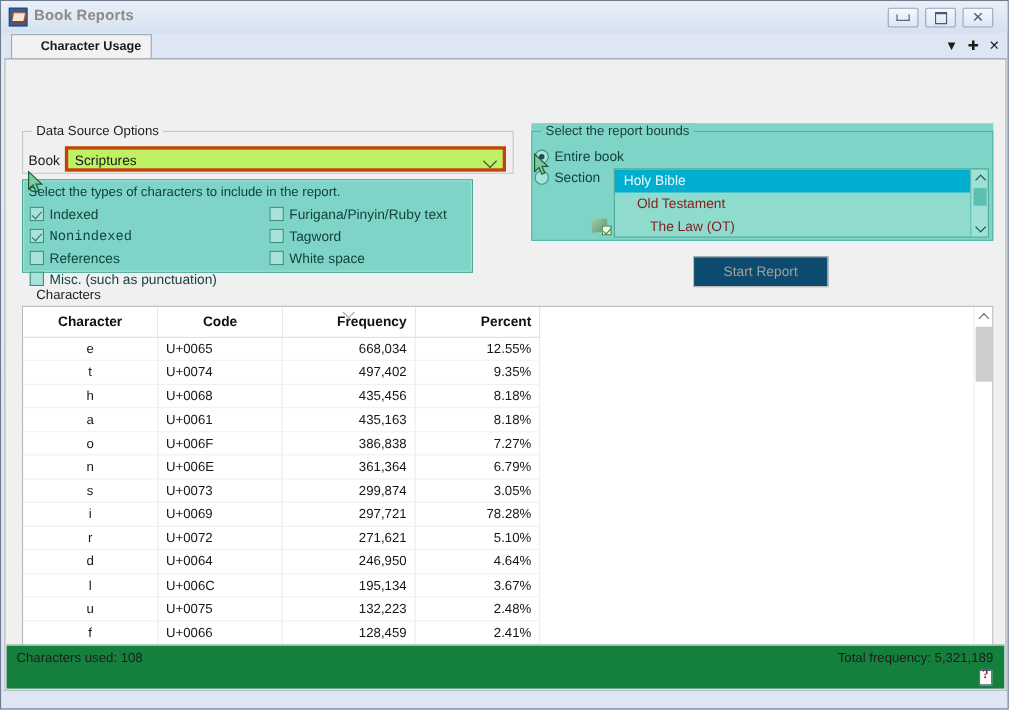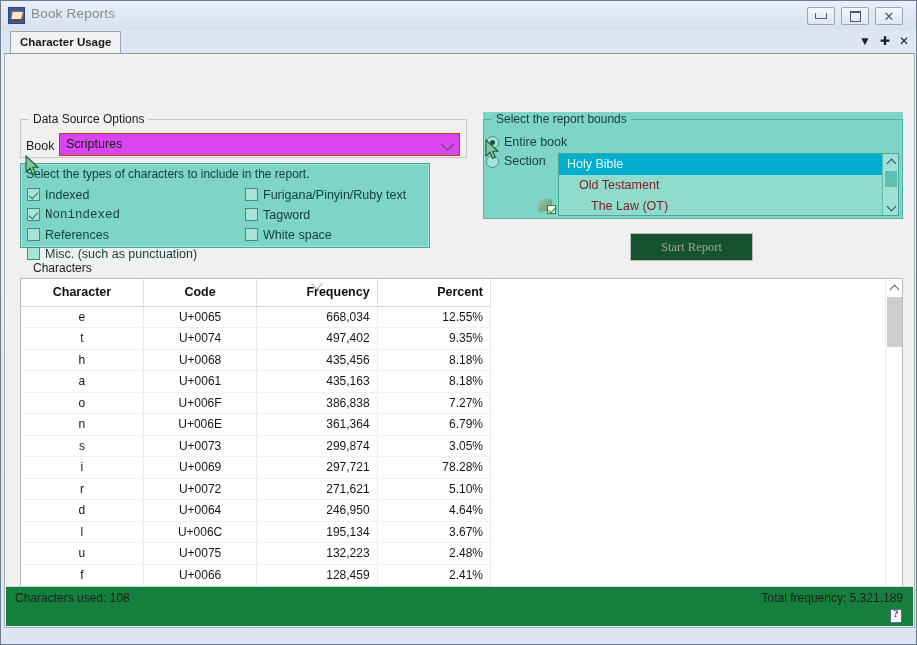--- a/index.html
+++ b/index.html
@@ -41,20 +41,21 @@
   #title-icon .pg {
     position: absolute; left: 3px; top: 4px;
     width: 10px; height: 7px;
     background: #f3e7d6;
     transform: skewX(-12deg);
   }
   #title-text {
     position: absolute; left: 30px; top: 5px;
     font-size: 13.5px; color: #8a8a8a;
     letter-spacing: .2px;
+    font-weight: bold;
   }
   .winbtn {
     position: absolute; top: 6px;
     width: 28px; height: 18px;
     background: linear-gradient(#f4f8fd, #dde6f2);
     border: 1px solid #98a6ba;
     border-radius: 2px;
   }
   #btn-min { left: 806px; }
   #btn-max { left: 840px; }
@@ -69,21 +70,21 @@
   #btn-close .g { font-size: 13px; font-family: "DejaVu Sans", sans-serif; }
 
   
   #tabstrip {
     position: absolute; left: 1px; top: 29px;
     width: 913px; height: 24px;
     background: #dde6f2;
   }
   #tab-character-usage {
     position: absolute; left: 8px; top: 1px;
-    height: 23px; padding: 4px 9px 0 9px;
+    height: 23px; padding: 4px 9px 0 26px;
     background: #f2f2f2;
     border-left: 1px solid #9aa7b8;
     border-top: 1px solid #9aa7b8;
     border-right: 1px solid #9aa7b8;
     font-size: 11.5px; font-weight: bold; color: #1a1a1a;
   }
   #tab-tools { position: absolute; right: 6px; top: 3px; display: flex; gap: 9px; }
   #tab-tools span { font-size: 12px; color: #1c1c1c; line-height: 16px; }
   #tab-dropdown-icon { font-size: 10px; }
 
@@ -113,21 +114,21 @@
     background: #7ed5c7; }
   #group-report-bounds > .gb-frame { border-color: #53b3a3; }
   #group-report-bounds > .gb-title { background: #7ed5c7; color: #1a3b38; }
 
   
   #book-label { position: absolute; left: 21px; top: 85px;
     font-size: 12.5px; color: #1c1c1c; }
   #book-combo {
     position: absolute; left: 54px; top: 79px;
     width: 401px; height: 23px;
-    background: #d946ef; border: 1px solid #c2410c;
+    background: #bef264; border: 3px solid #c2410c;
   }
   #book-combo .val { position: absolute; left: 6px; top: 3px;
     font-size: 12.5px; color: #1a1a1a; }
   #book-combo .chev { position: absolute; right: 7px; top: 6px;
     width: 9px; height: 9px; }
   .chev-down {
     border-left: 1.4px solid #4a4a4a;
     border-bottom: 1.4px solid #4a4a4a;
     transform: rotate(-45deg);
   }
@@ -214,23 +215,23 @@
   }
   #section-book-icon .check::after {
     content: ""; position: absolute; left: 2px; top: 0px;
     width: 3px; height: 6px; border: solid #2e8b2e;
     border-width: 0 1.6px 1.6px 0; transform: rotate(42deg);
   }
 
   #start-report-button {
     position: absolute; left: 625px; top: 179px;
     width: 123px; height: 28px;
-    background: #14532d; border: 1px solid #bcbcbc;
+    background: #0c4a6e; border: 1px solid #bcbcbc;
     font-size: 12.5px; color: #a0a0a0;
-    display: flex; align-items: center; justify-content: center; font-family: Liberation Serif, serif;
+    display: flex; align-items: center; justify-content: center;
   }
 
   
   #group-characters { left: 15px; top: 207px; width: 883px; height: 358px; }
   #group-characters > .gb-frame { border: none; }
 
   #table-wrap {
     position: absolute; left: 15px; top: 224px;
     width: 883px; height: 341px;
     background: #ffffff;
@@ -249,21 +250,21 @@
     height: 21.5px; font-size: 12px; color: #161616;
     border-right: 1px solid #ececec;
     border-bottom: 1px solid #f0f0f0;
     padding: 0 7px;
   }
   .col-char { width: 122px; }
   .col-code { width: 113px; }
   .col-freq { width: 120px; }
   .col-pct  { width: 113px; }
   td.c-char { text-align: center; }
-  td.c-code { text-align: center; }
+  td.c-code { }
   td.c-freq { text-align: right; }
   td.c-pct  { text-align: right; }
   th.h-char, th.h-code { text-align: center; }
   th.h-freq, th.h-pct { text-align: right; padding-right: 7px; }
   #sort-indicator {
     position: absolute; left: 50%; top: 1px; margin-left: -4px;
     width: 8px; height: 8px;
     border-left: 1.3px solid #a9a9a9; border-bottom: 1.3px solid #a9a9a9;
     transform: rotate(-45deg);
   }

